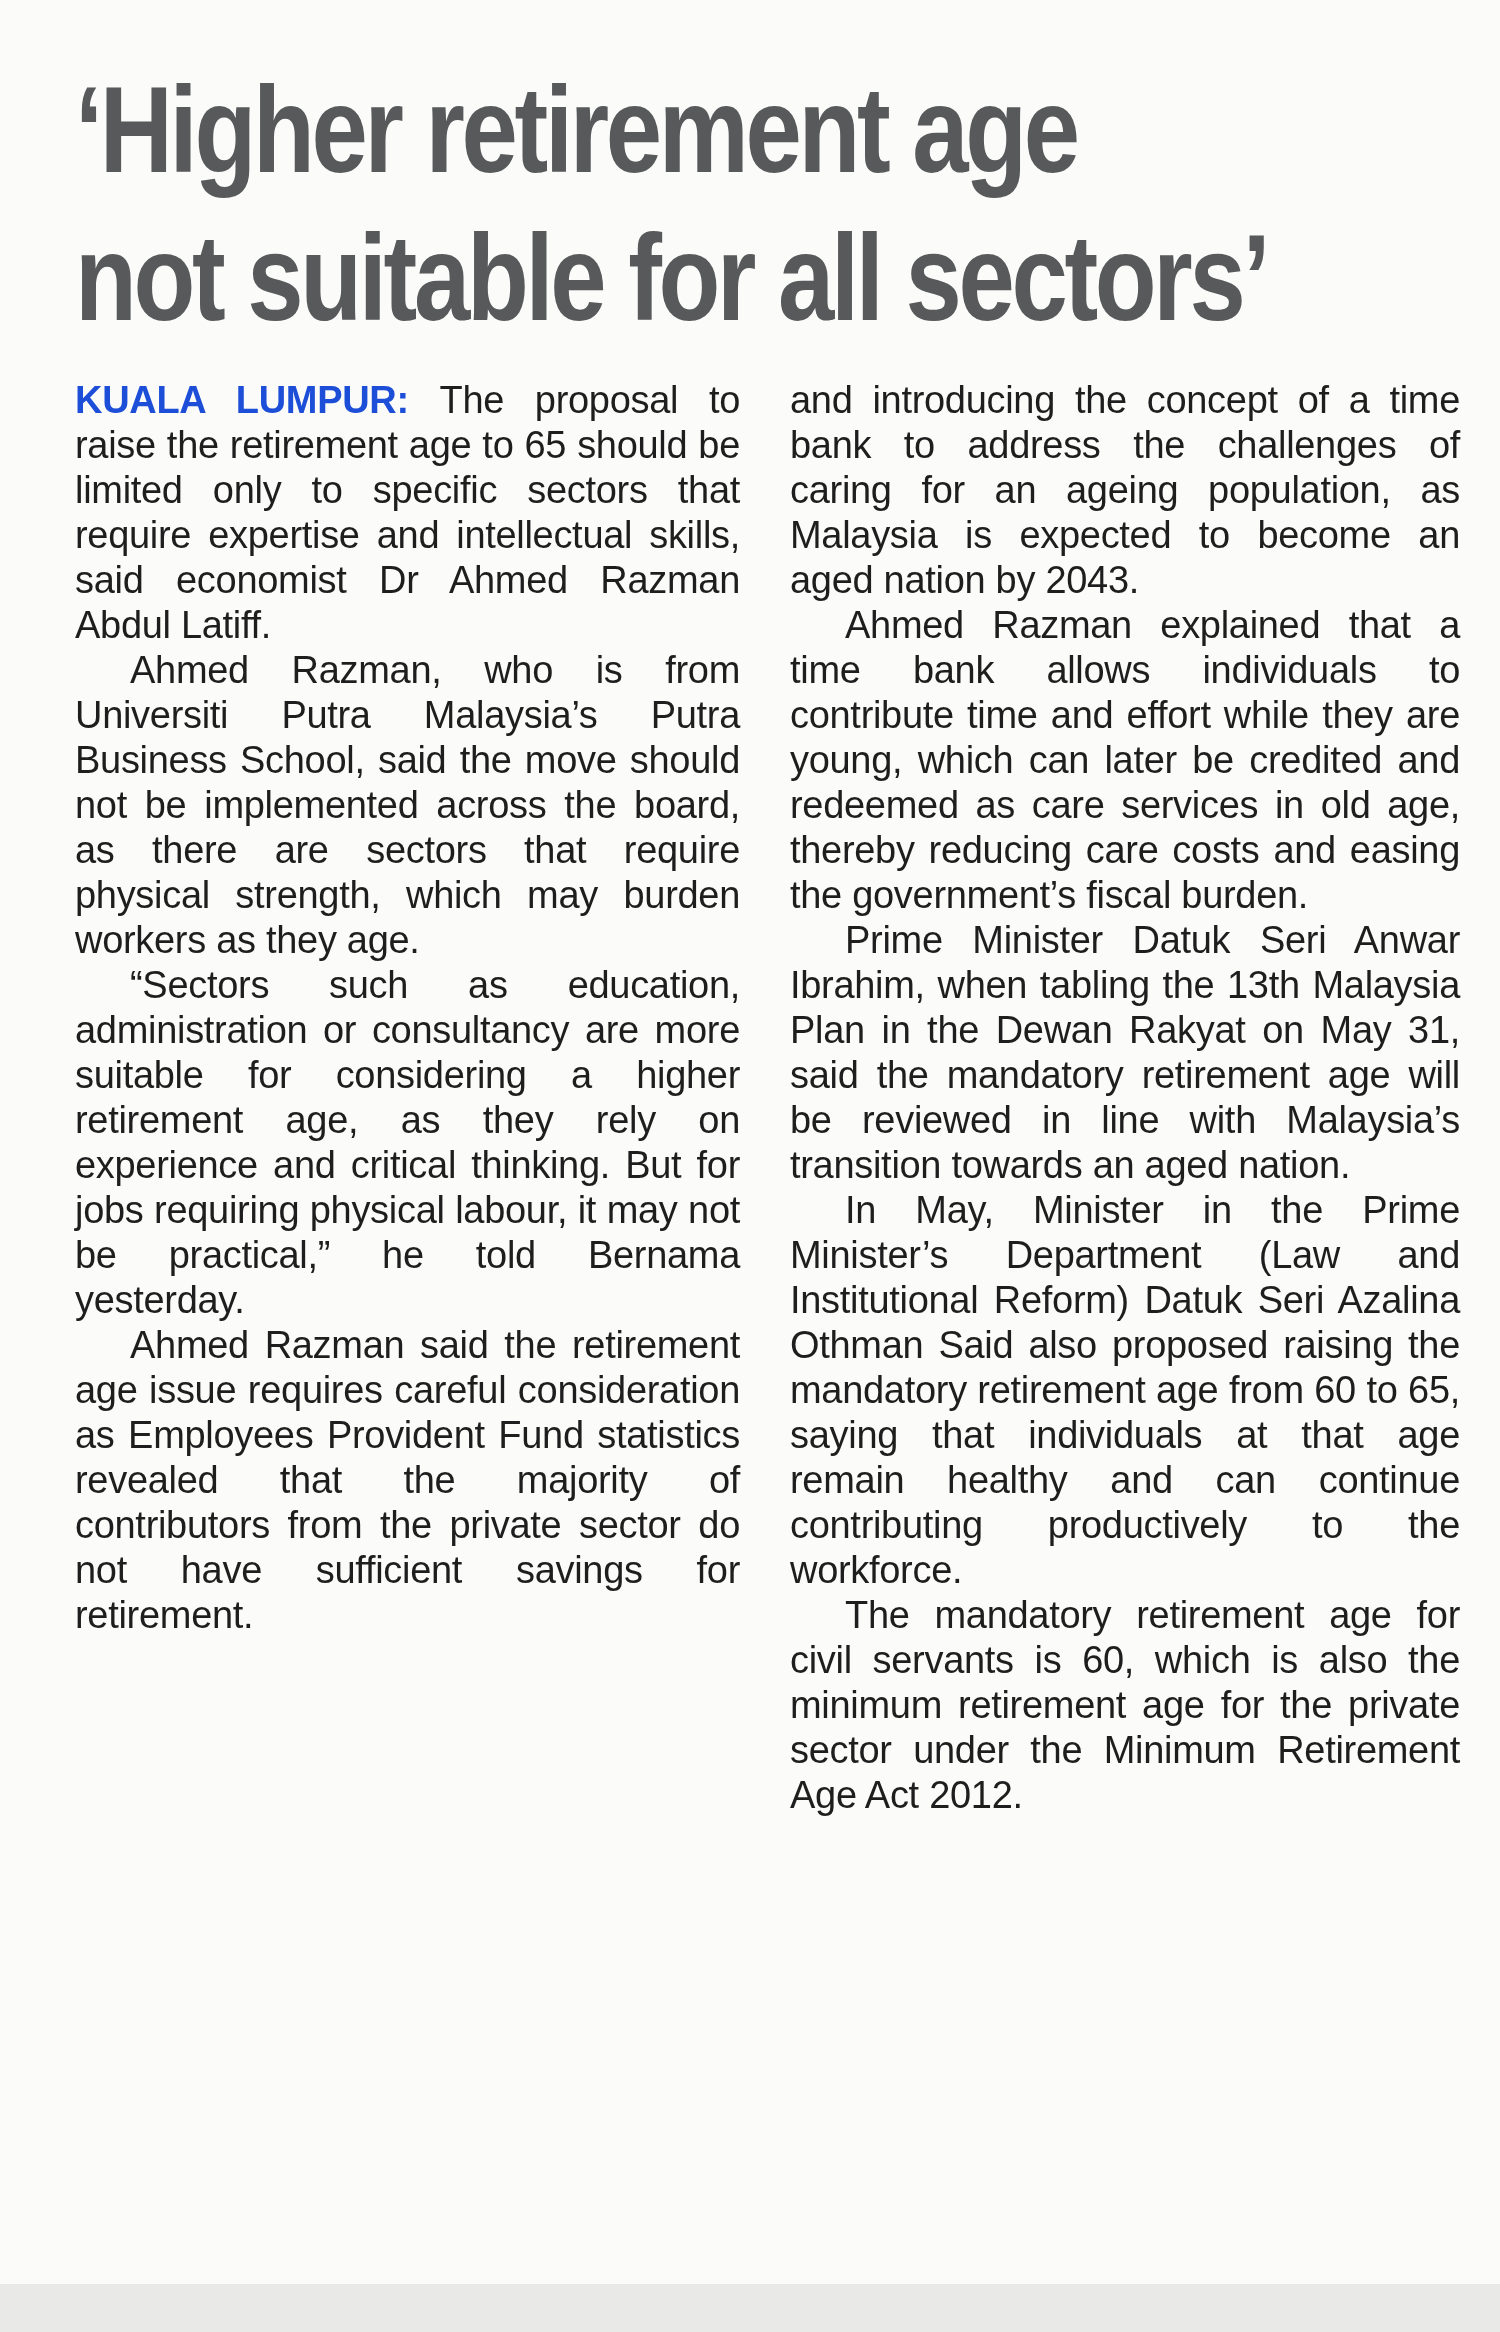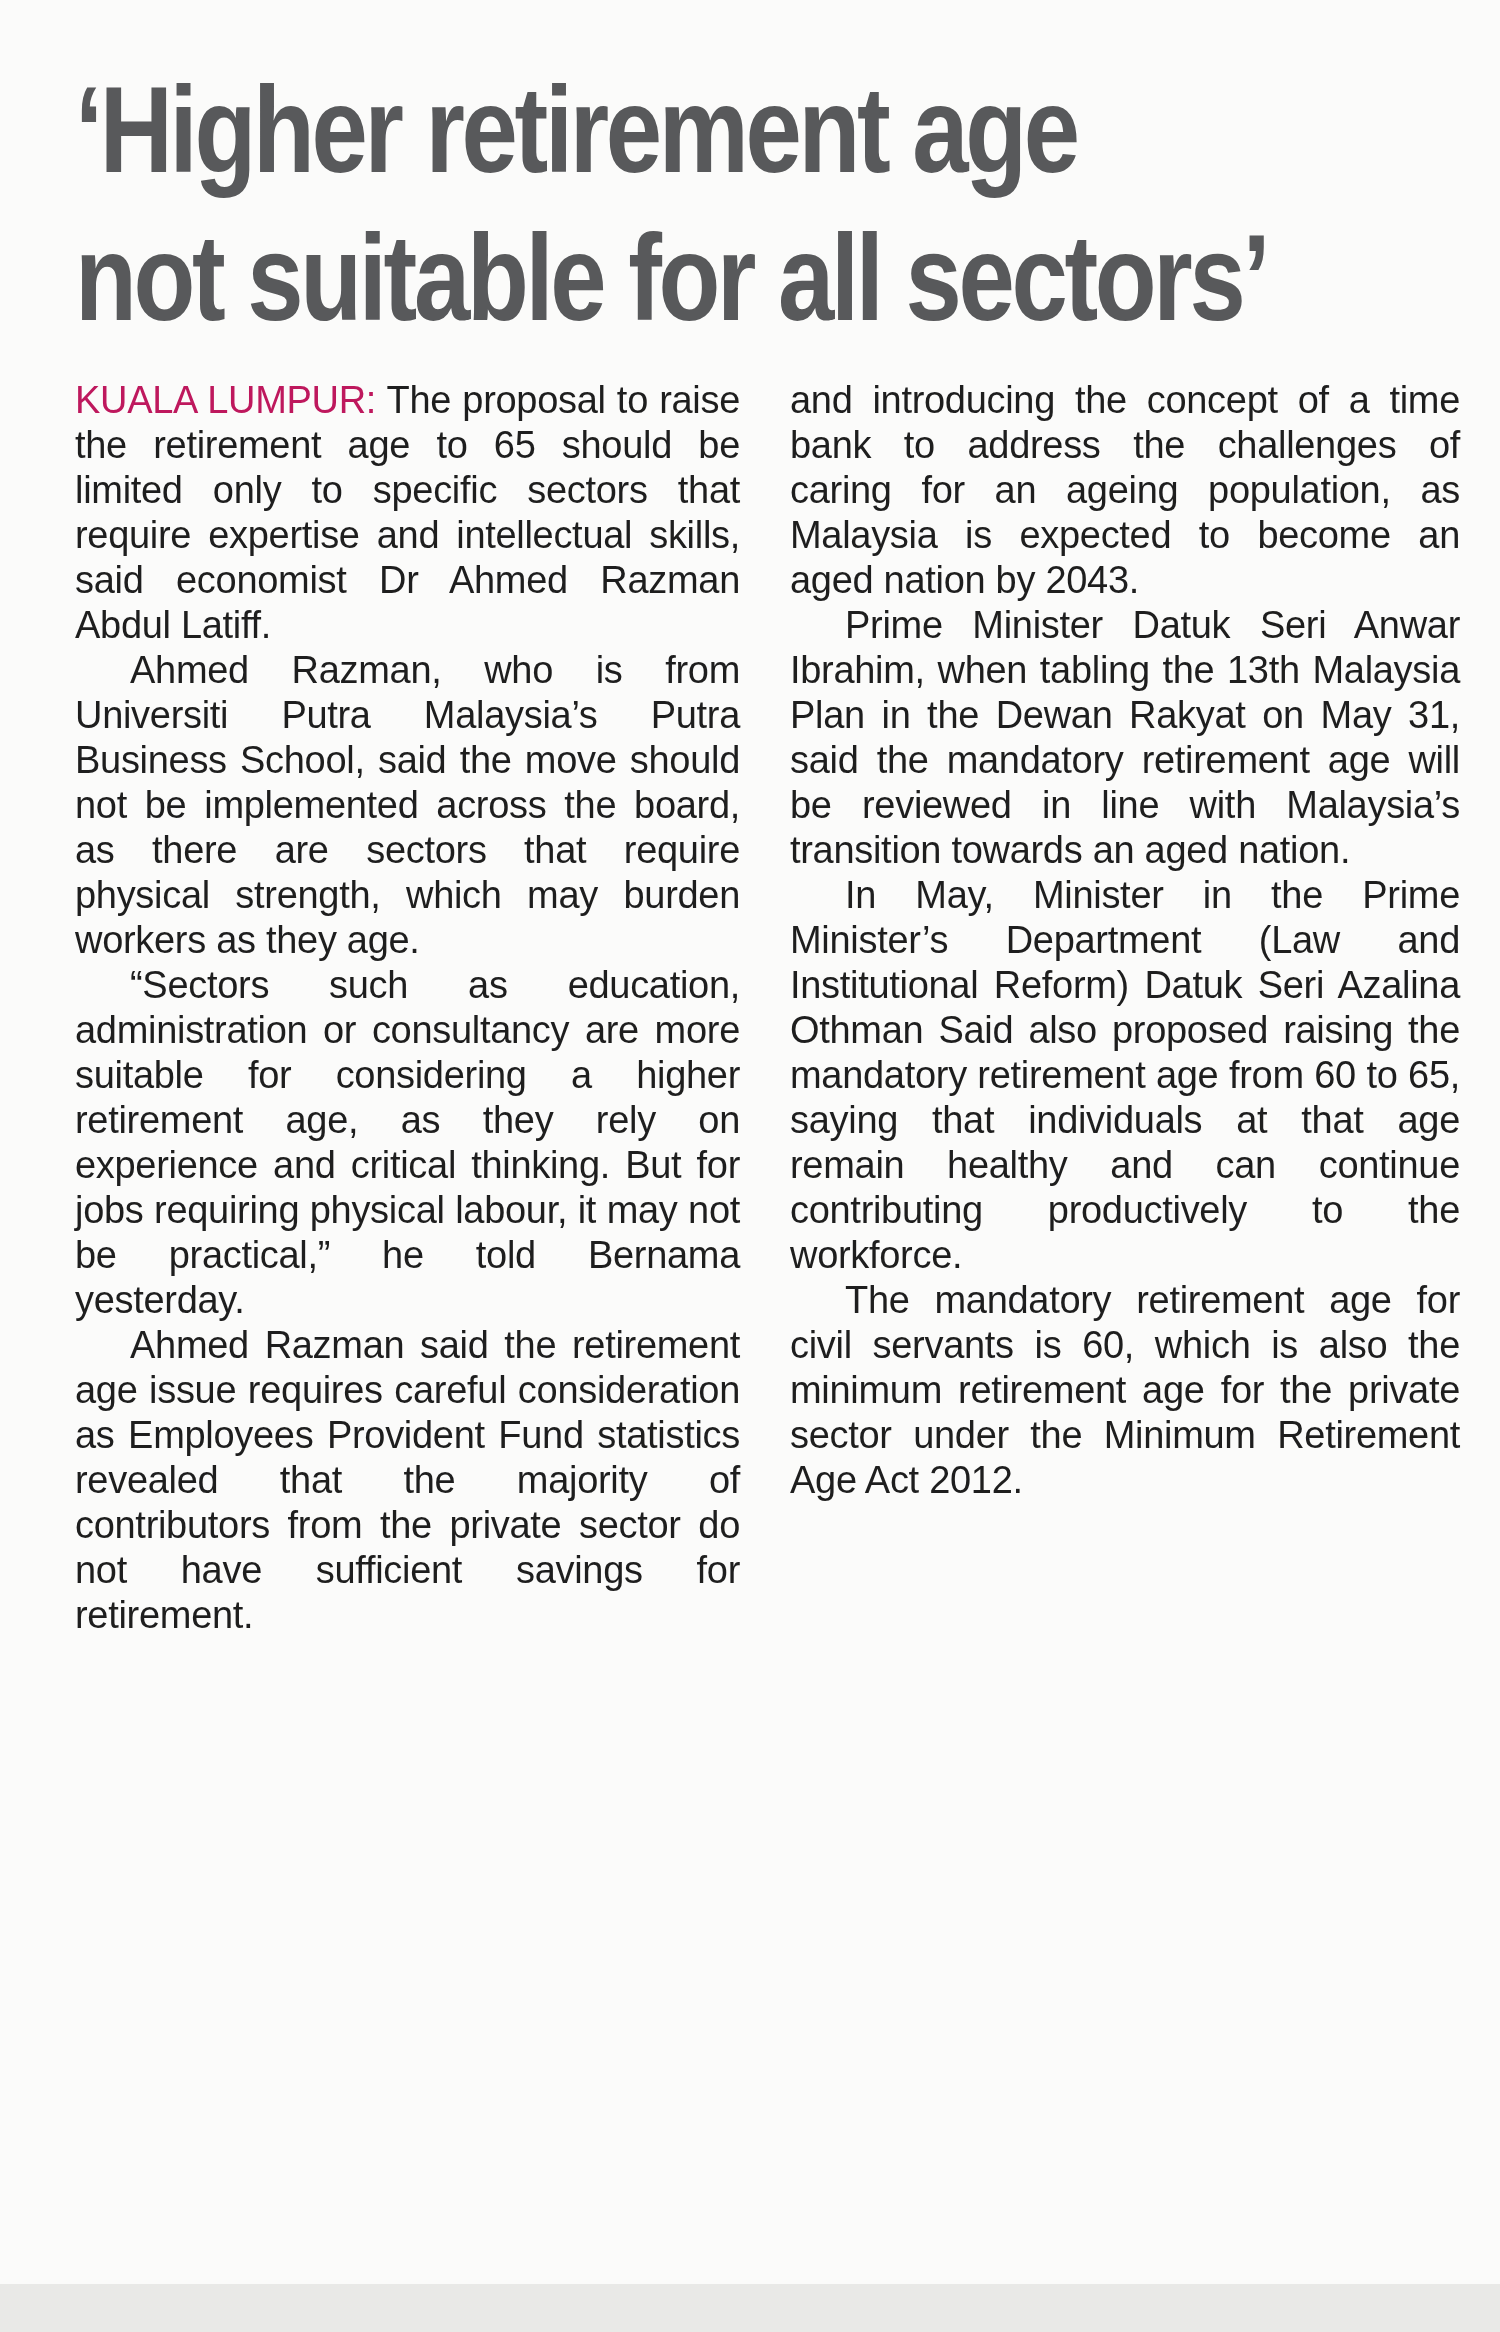--- a/index.html
+++ b/index.html
@@ -50,22 +50,22 @@
   .col-left  { width: 665px; flex: 0 0 665px; }
   .col-right { width: 670px; flex: 0 0 670px; }
   .col p {
     margin: 0;
     padding: 0;
   }
   .col p.indent {
     text-indent: 55px;
   }
   .dateline {
-    font-weight: 400;
-    color: #be185d;
+    font-weight: 700;
+    color: #1d4ed8;
   }
   .col em {
     font-style: italic;
   }
 </style>
 </head>
 <body>
 
 <div class="page">
 
@@ -78,20 +78,21 @@
 
     <div class="col col-left">
       <p><strong class="dateline">KUALA LUMPUR: </strong><span>The proposal to raise the retirement age to 65 should be limited only to specific sectors that require expertise and intellectual skills, said economist Dr Ahmed Razman Abdul Latiff.</span></p>
       <p class="indent">Ahmed Razman, who is from Universiti Putra Malaysia’s Putra Business School, said the move should not be implemented across the board, as there are sectors that require physical strength, which may burden workers as they age.</p>
       <p class="indent">“Sectors such as education, administration or consultancy are more suitable for considering a higher retirement age, as they rely on experience and critical thinking. But for jobs requiring physical labour, it may not be practical,” he told Bernama yesterday.</p>
       <p class="indent">Ahmed Razman said the retirement age issue requires careful consideration as Employees Provident Fund statistics revealed that the majority of contributors from the private sector do not have sufficient savings for retirement.</p>
     </div>
 
     <div class="col col-right">
       <p>and introducing the concept of a time bank to address the challenges of caring for an ageing population, as Malaysia is expected to become an aged nation by 2043.</p>
+      <p class="indent">Ahmed Razman explained that a time bank allows individuals to contribute time and effort while they are young, which can later be credited and redeemed as care services in old age, thereby reducing care costs and easing the government’s fiscal burden.</p>
       <p class="indent">Prime Minister Datuk Seri Anwar Ibrahim, when tabling the 13th Malaysia Plan in the Dewan Rakyat on May 31, said the mandatory retirement age will be reviewed in line with Malaysia’s transition towards an aged nation.</p>
       <p class="indent">In May, Minister in the Prime Minister’s Department (Law and Institutional Reform) Datuk Seri Azalina Othman Said also proposed raising the mandatory retirement age from 60 to 65, saying that individuals at that age remain healthy and can continue contributing productively to the workforce.</p>
       <p class="indent">The mandatory retirement age for civil servants is 60, which is also the minimum retirement age for the private sector under the Minimum Retirement Age Act 2012.</p>
     </div>
 
   </div>
 
 </div>
 
 </body></html>

